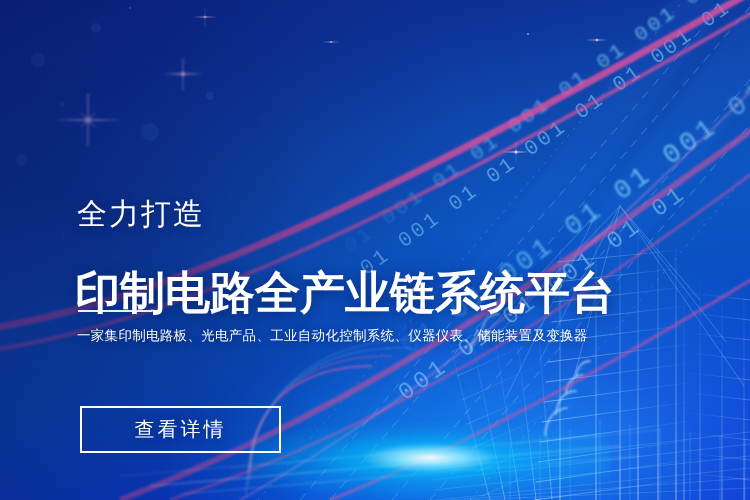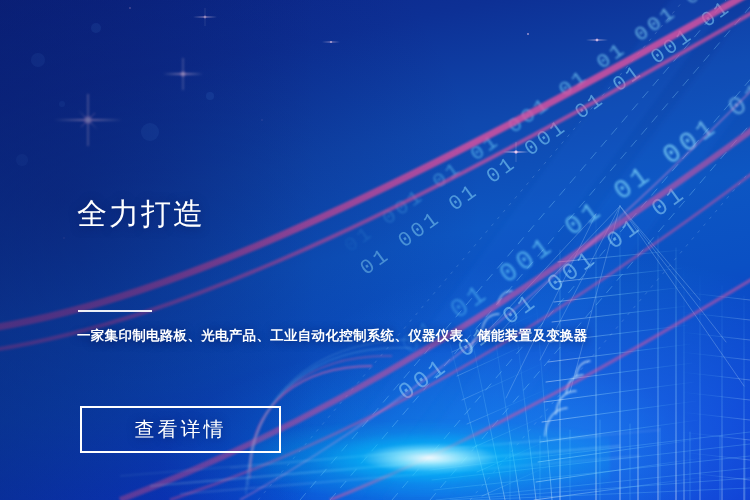--- a/index.html
+++ b/index.html
@@ -54,21 +54,21 @@
     color:#ffffff;letter-spacing:0px;
     text-shadow:0 2px 14px rgba(3,20,80,.60);
     white-space:nowrap;
   }
   .divider{
     position:absolute;left:78px;top:310px;width:74px;height:2px;
     background:#ffffff;opacity:.92;
   }
   .desc{
     position:absolute;left:77px;top:322px;width:470px;
-    font-size:13.5px;line-height:28px;font-weight:700;
+    font-size:13.5px;line-height:28px;font-weight:400;
     color:#ffffff;letter-spacing:.3px;
     text-shadow:0 1px 8px rgba(3,20,80,.65);
   }
   .desc div{white-space:nowrap;}
 
   .cta{
     position:absolute;left:80px;top:406px;width:201px;height:47px;
     box-sizing:border-box;
     border:2px solid #ffffff;background:transparent;
     color:#ffffff;font-size:20px;line-height:43px;
@@ -352,20 +352,21 @@
     </svg>
   </div>
 
   <div class="vignette"></div>
   <div class="bottomglow"></div>
 
   <div class="content">
 
     <div class="eyebrow">全力打造</div>
 
+    <h1 class="headline">印制电路全产业链系统平台</h1>
 
     <div class="divider"></div>
 
     <div class="desc">
       <div>一家集印制电路板、光电产品、工业自动化控制系统、仪器仪表、储能装置及变换器</div>
     </div>
 
     <button class="cta">查看详情</button>
   </div>
 

